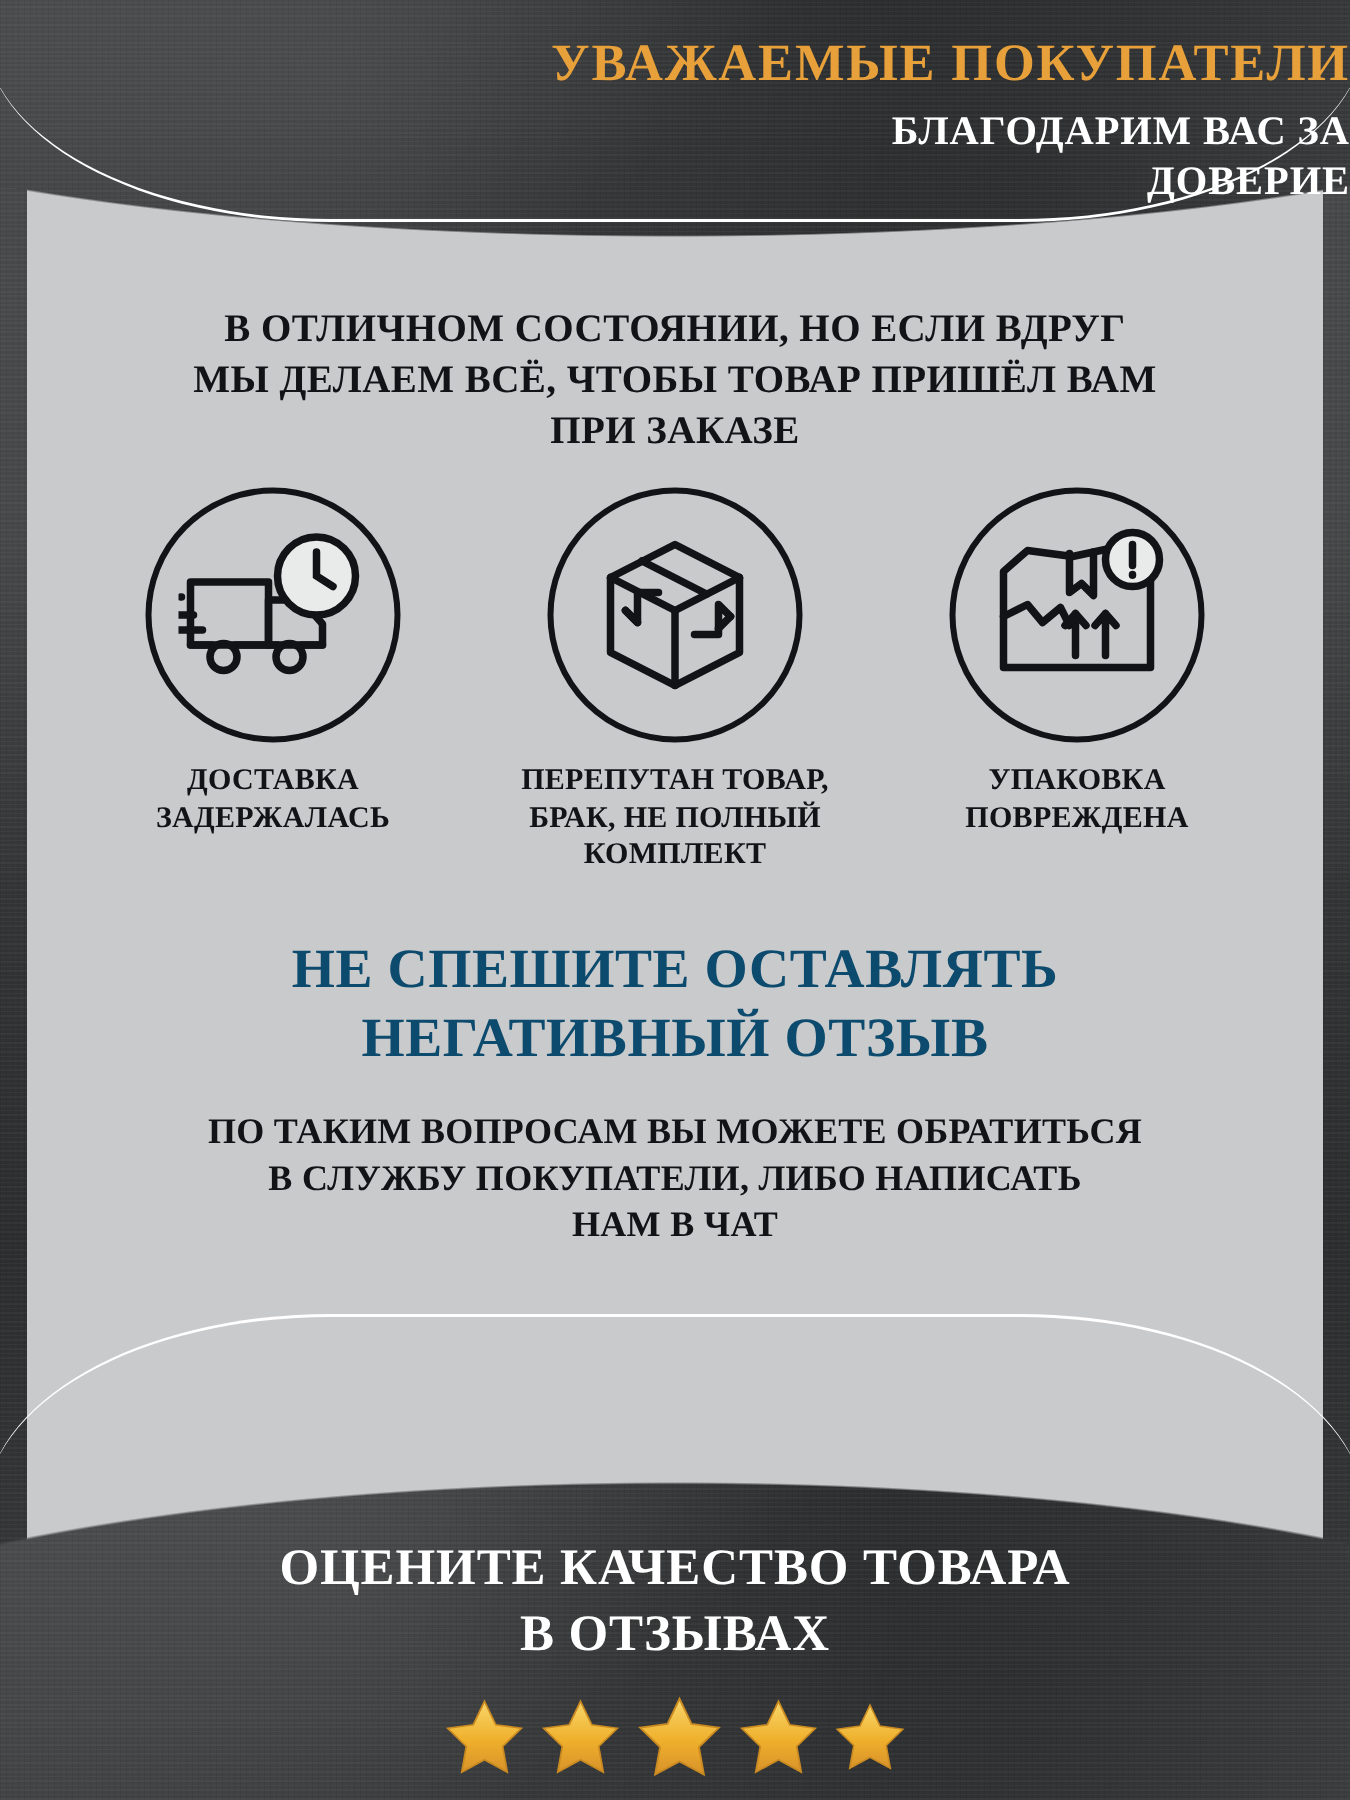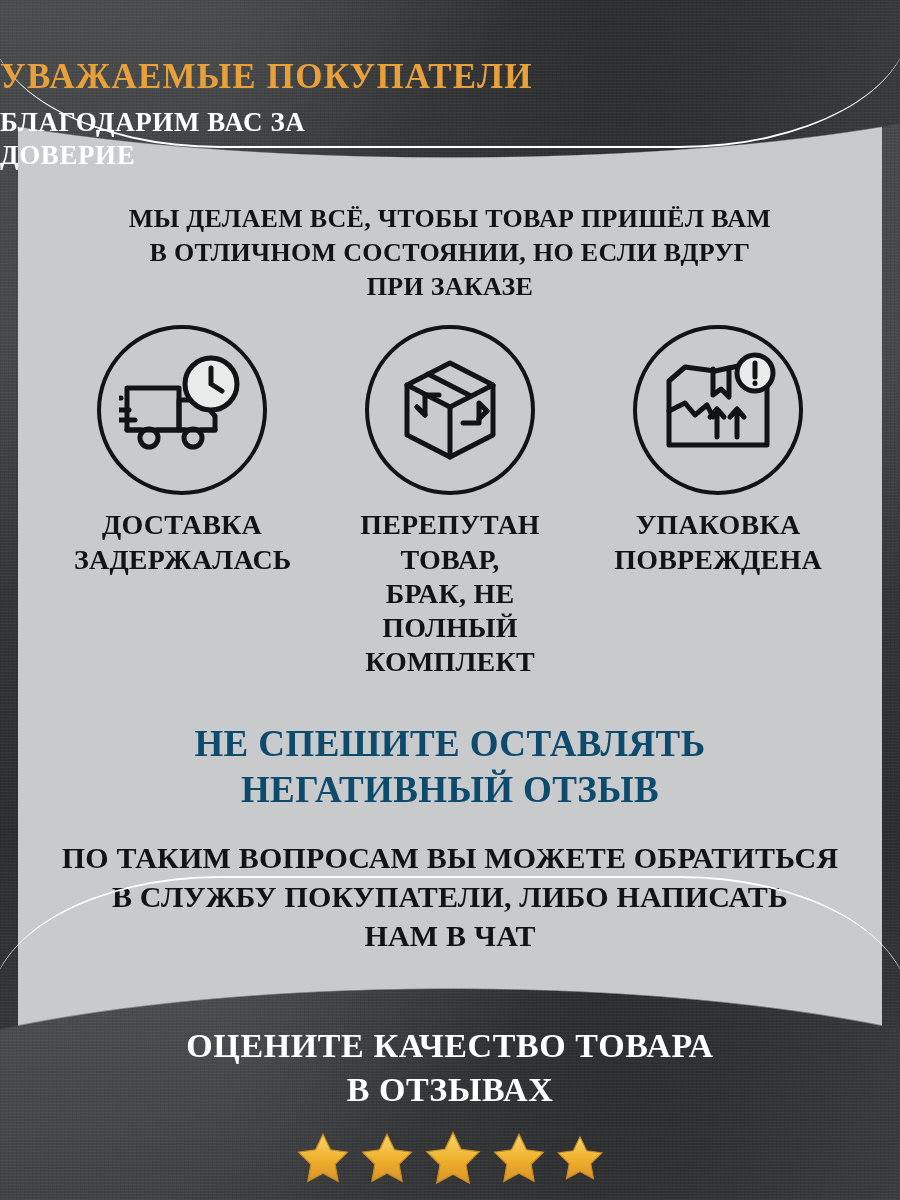--- a/index.html
+++ b/index.html
@@ -70,22 +70,21 @@
     position:absolute;left:-10px;bottom:62px;width:920px;height:260px;
     border-top:2px solid #ffffff;
     border-radius:50%/100%;
     z-index:7;
     pointer-events:none;
   }
 
   
   .header-text{
     position:absolute;left:0;top:0;width:900px;z-index:8;
-    text-align:left;
-    margin-top:35px;
+    text-align:right;
   }
   .hdr-title{
     margin:22px 0 0 0;
     font-size:35px;
     letter-spacing:1.2px;
     font-weight:700;
     color:#e8a13a;
     font-family:"Liberation Serif", serif;
   }
   .hdr-sub{
@@ -130,42 +129,42 @@
     width:170px;height:170px;
     margin:0 auto;
     border:4px solid #111316;
     border-radius:50%;
     display:flex;align-items:center;justify-content:center;
     box-sizing:border-box;
     background:transparent;
   }
   .icon-caption{
     margin-top:13px;
-    font-size:28px;
+    font-size:20px;
     line-height:1.22;
     font-weight:700;
     color:#111316;
     letter-spacing:.2px;
   }
 
   .headline{
     margin:42px auto 0 auto;
     width:720px;
     text-align:center;
     font-size:37px;
     line-height:1.25;
     font-weight:700;
     color:#0c4a6e;
     letter-spacing:.4px;
   }
   .subline{
     margin:24px auto 0 auto;
     width:800px;
     text-align:center;
-    font-size:30px;
+    font-size:24px;
     line-height:1.3;
     font-weight:700;
     color:#111316;
     letter-spacing:.2px;
   }
 
   
   .footer-text{
     position:absolute;left:0;bottom:0;width:900px;height:212px;z-index:8;
     text-align:center;
@@ -206,22 +205,22 @@
     <div class="hdr-title">УВАЖАЕМЫЕ ПОКУПАТЕЛИ</div>
     <div class="hdr-sub">
       <div>БЛАГОДАРИМ ВАС ЗА</div>
       <div>ДОВЕРИЕ</div>
     </div>
   </div>
 
   <div class="body-wrap">
 
     <div class="intro">
+      <div>В ОТЛИЧНОМ СОСТОЯНИИ, НО ЕСЛИ ВДРУГ</div>
       <div>МЫ ДЕЛАЕМ ВСЁ, ЧТОБЫ ТОВАР ПРИШЁЛ ВАМ</div>
-      <div>В ОТЛИЧНОМ СОСТОЯНИИ, НО ЕСЛИ ВДРУГ</div>
       <div>ПРИ ЗАКАЗЕ</div>
     </div>
 
     <div class="icons-row">
 
       <div class="icon-col">
         <div class="icon-circle">
           <svg width="126" height="112" viewBox="0 0 126 112" fill="none" xmlns="http://www.w3.org/2000/svg">
             <g stroke="#111316" stroke-width="5" stroke-linecap="round" stroke-linejoin="round" fill="none">
 

